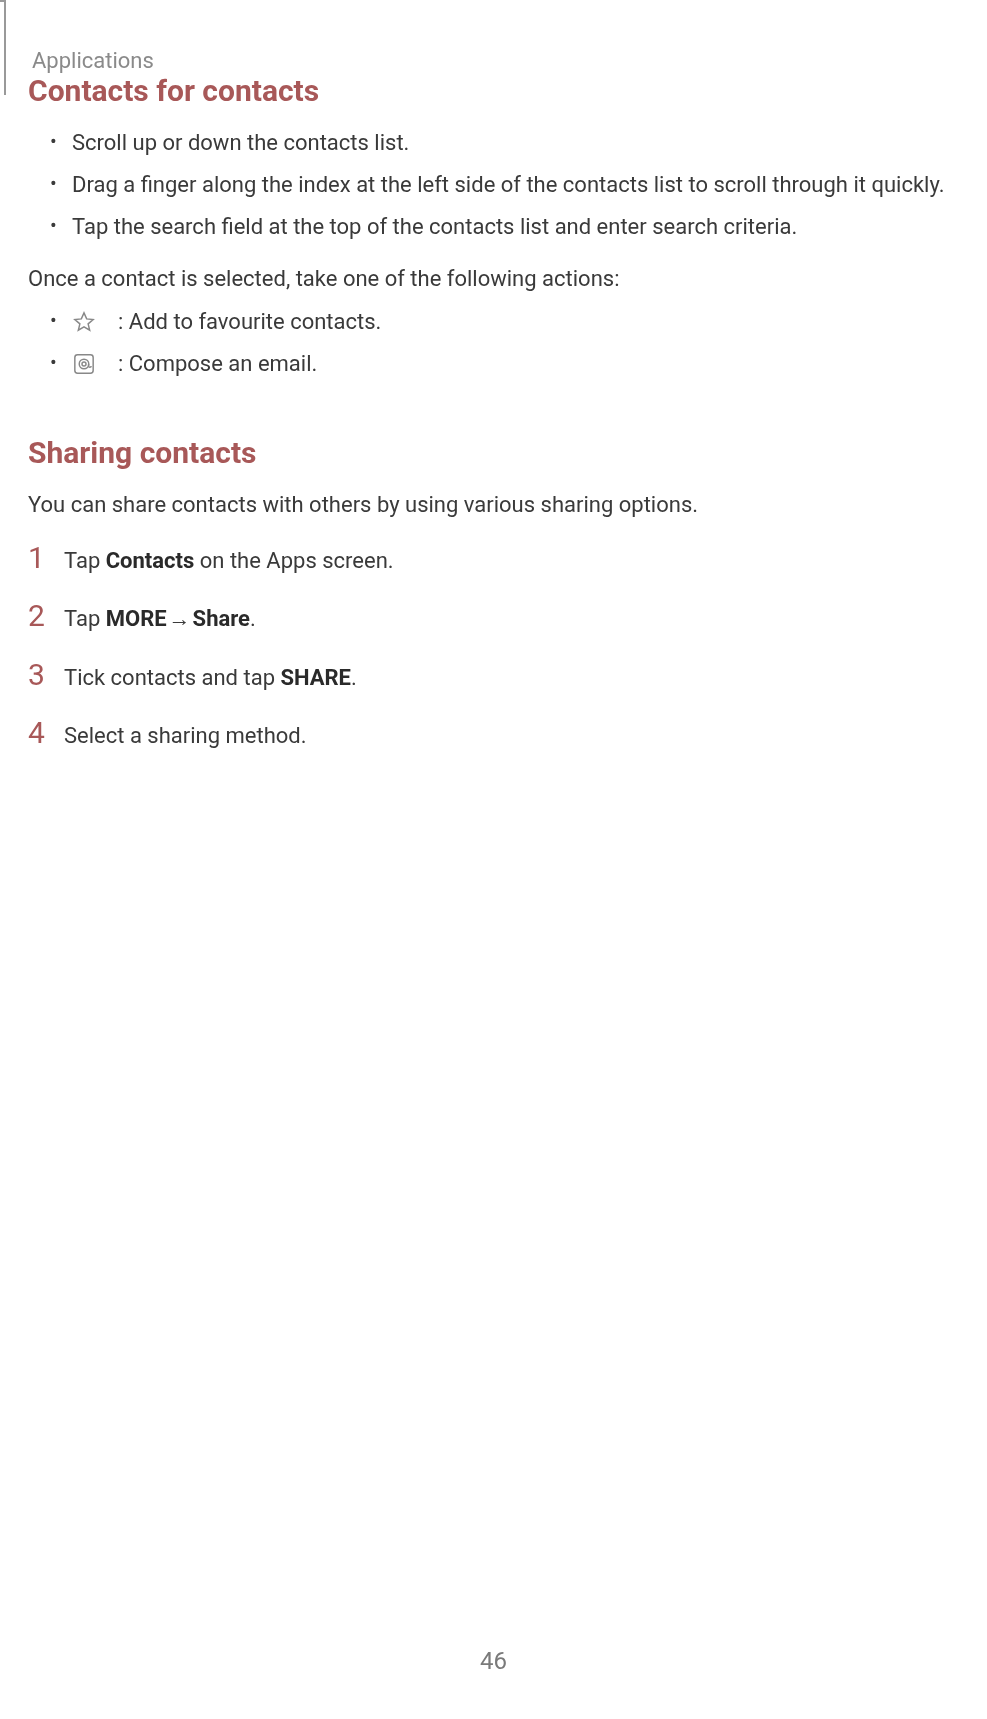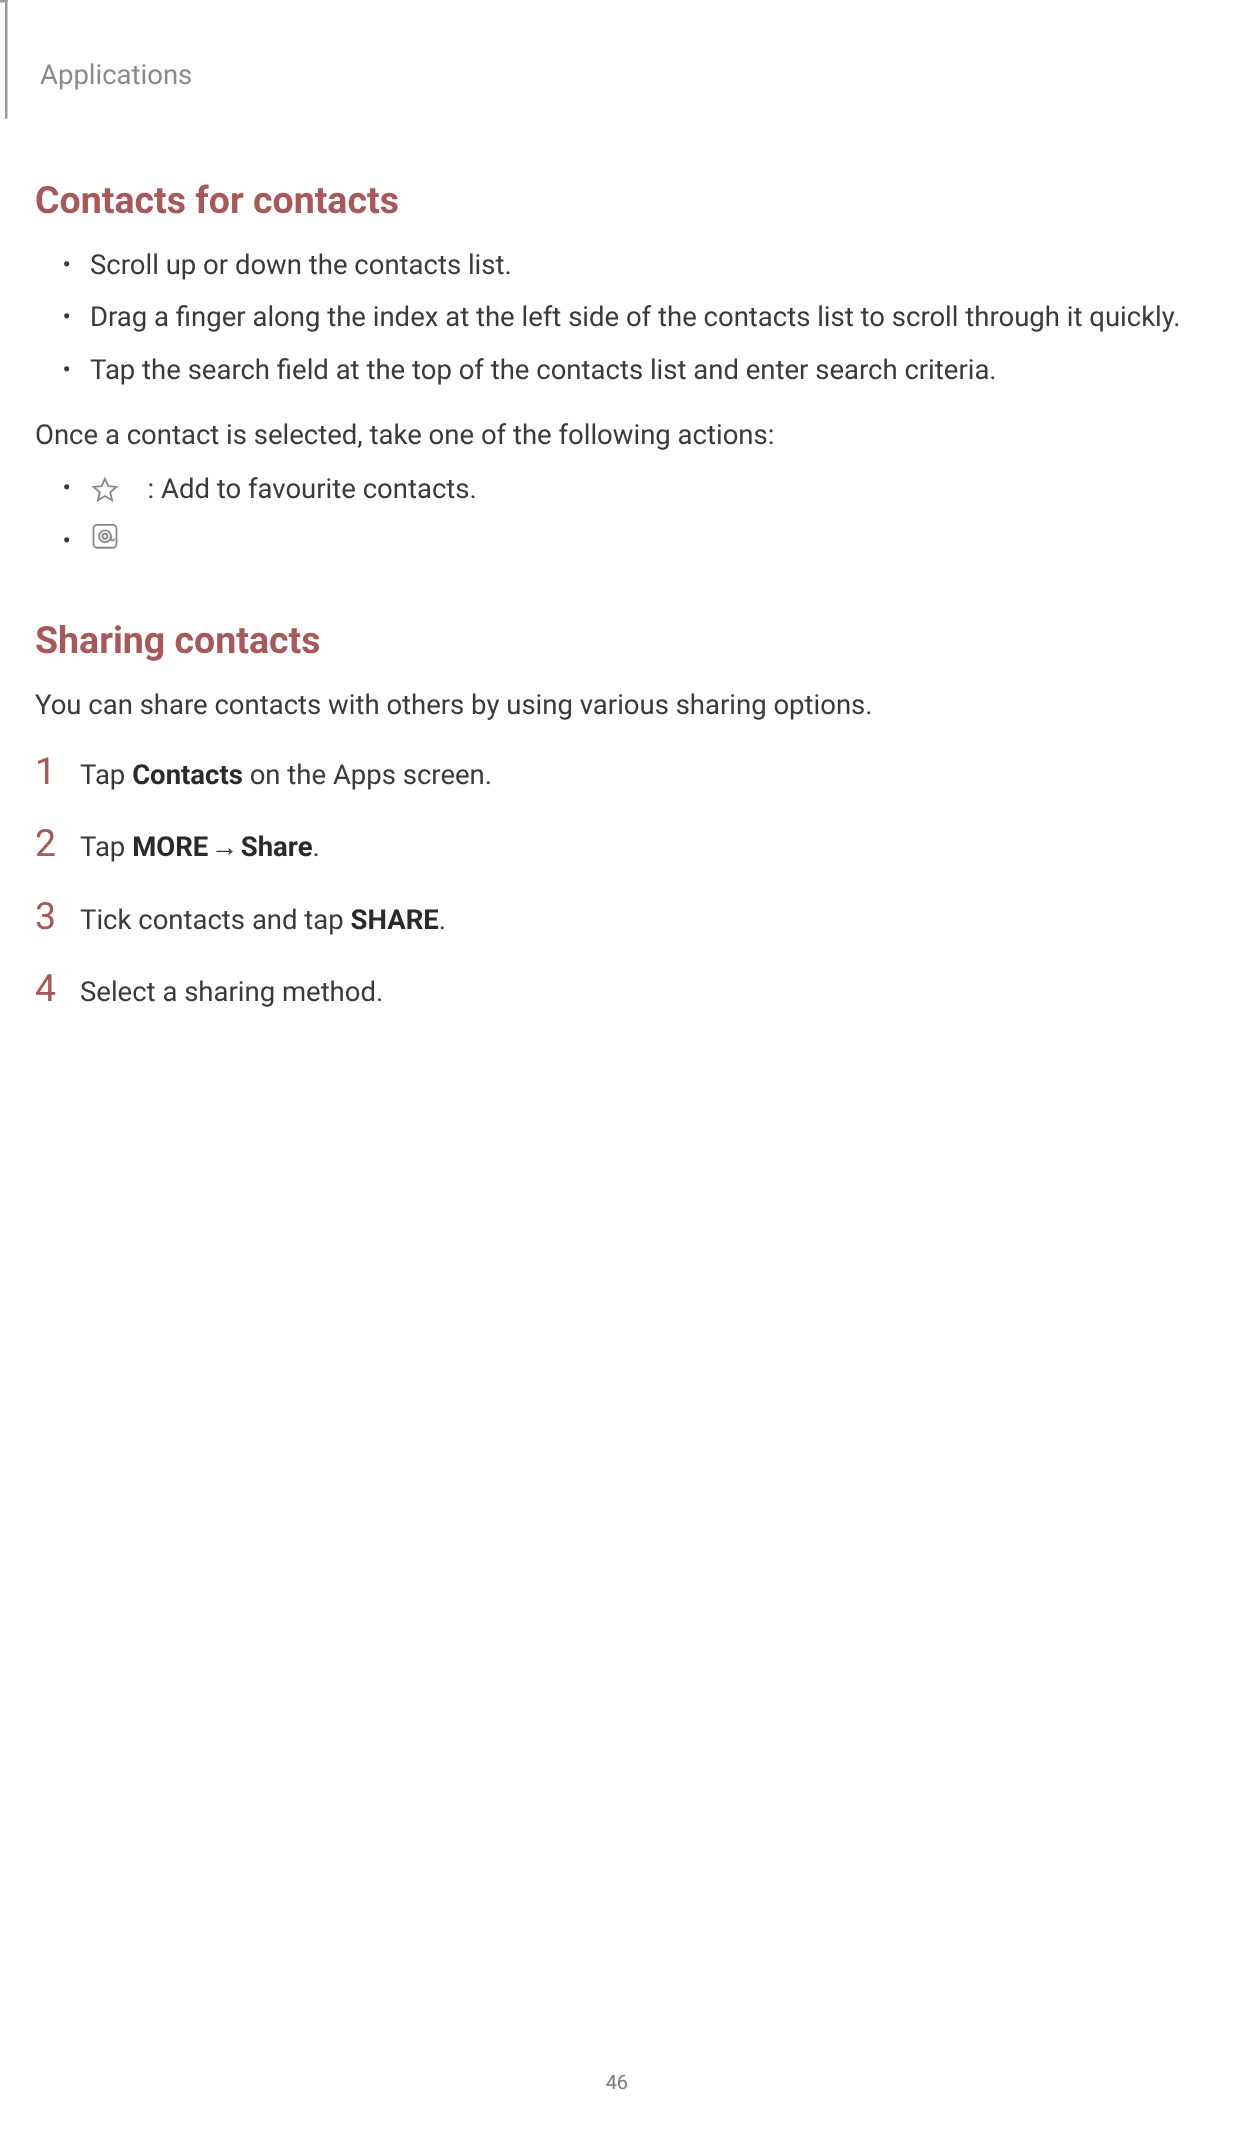--- a/index.html
+++ b/index.html
@@ -28,21 +28,20 @@
       height: 95px;
       border-top: 2px solid #999;
       border-right: 2px solid #999;
       background: transparent;
     }
     .header-title {
       font-size: 22px;
       color: #8a8a8a;
       font-weight: 400;
       margin-left: 4px;
-      margin-bottom: 70px;
     }
     .section-heading {
       font-size: 30px;
       font-weight: 700;
       color: #a85858;
       margin-bottom: 18px;
     }
     .body-text {
       font-size: 22px;
       line-height: 1.5;
@@ -110,21 +109,21 @@
       font-weight: 400;
       line-height: 1;
       min-width: 20px;
     }
     .page-num {
       position: absolute;
       bottom: 44px;
       left: 0;
       right: 0;
       text-align: center;
-      font-size: 16px;
+      font-size: 24px;
       color: #7a7a7a;
     }
     .arrow {
       display: inline-block;
       margin: 0 2px;
     }
   </style>
 </head>
 <body>
 
@@ -159,20 +158,21 @@
     <li>
       <span class="icon-line">
         <span class="icon-box">
           <svg width="22" height="22" viewBox="0 0 24 24">
             <rect x="2" y="2" width="20" height="20" rx="3" fill="none" stroke="#888" stroke-width="1.6"></rect>
             <circle cx="12" cy="12" r="5.2" fill="none" stroke="#888" stroke-width="1.6"></circle>
             <circle cx="12" cy="12" r="2.2" fill="none" stroke="#888" stroke-width="1.6"></circle>
             <path d="M17 12 v2.2 a1.4 1.4 0 0 0 2.8 0" fill="none" stroke="#888" stroke-width="1.6"></path>
           </svg>
         </span>
+        <span> : Compose an email.</span>
       </span>
     </li>
   </ul>
 
   <div class="block-spacer"></div>
 
   <div class="section-heading">Sharing contacts</div>
 
   <p class="body-text">You can share contacts with others by using various sharing options.</p>
 

